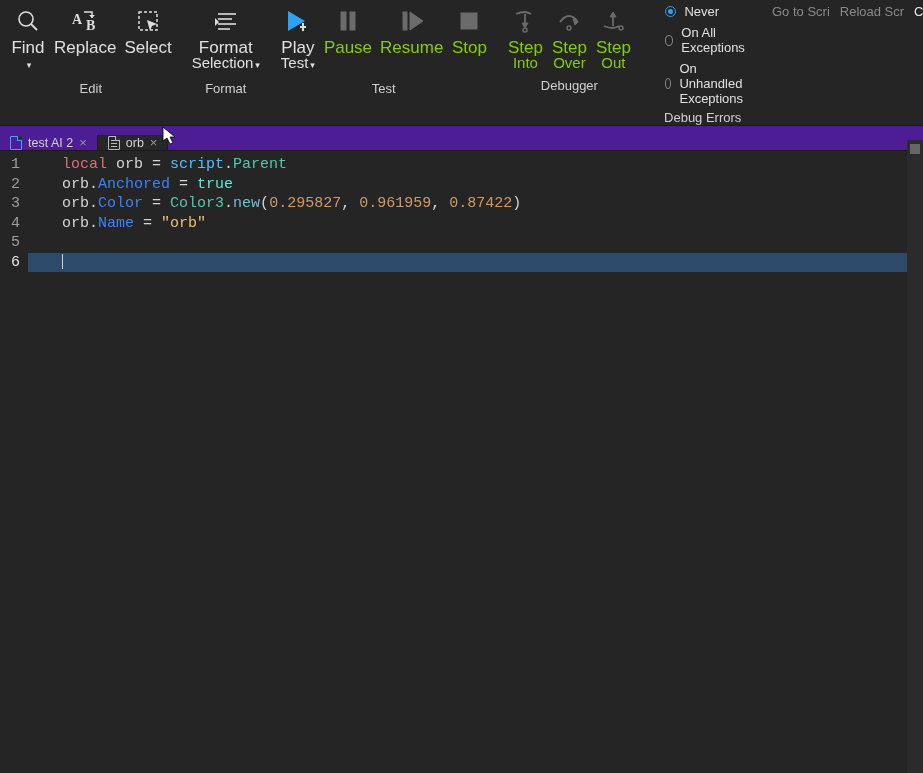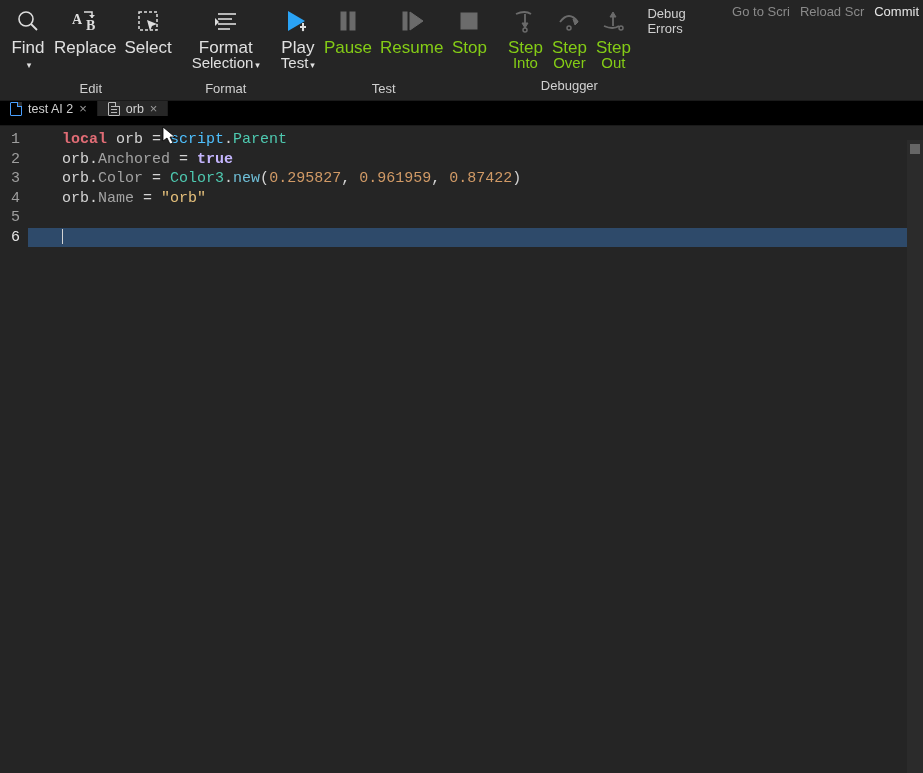--- a/index.html
+++ b/index.html
@@ -27,21 +27,21 @@
   .caret::after { content:"▾"; font-size:9px; color:inherit; margin-left:2px; }
   .group-label { font-size:13px; color:#d0d0d0; margin-top:6px; }
   .debug-errors { display:flex; flex-direction:column; gap:6px; padding:2px 10px 0 18px; color:#e0e0e0; font-size:13px; }
   .radio-row { display:flex; align-items:center; gap:8px; cursor:pointer; }
   .radio { width:11px; height:11px; border:1.5px solid #888; border-radius:50%; display:inline-block; position:relative; }
   .radio.sel { border-color:#2aa3f5; }
   .radio.sel::after { content:""; position:absolute; top:1.5px; left:1.5px; width:5px; height:5px; background:#2aa3f5; border-radius:50%; }
   .right-col { display:flex; flex-direction:row; gap:10px; padding:2px 0 0 8px; color:#9a9a9a; font-size:13px; }
   .right-col .btntxt { white-space:nowrap; cursor:pointer; }
   
-  .tabbar { display:flex; background:#000000; border-top:1px solid #1a1a1a; border-bottom:1px solid #1a1a1a; height:26px; align-items:flex-start; }
+  .tabbar { display:flex; background:#4c1d95; border-top:1px solid #1a1a1a; border-bottom:1px solid #1a1a1a; height:26px; align-items:flex-end; }
   .tab { display:flex; align-items:center; gap:6px; padding:0 10px; color:#d0d0d0; font-size:12.5px; border-right:1px solid #1e1e1e; cursor:pointer; position:relative; }
   .tab.active { background:#272727; }
   .tab .doc-ico { width:12px; height:14px; border:1.2px solid #bbb; border-radius:1px; position:relative; }
   .tab .doc-ico::after { content:""; position:absolute; right:-1px; top:-1px; width:4px; height:4px; background:#2f2f2f; border-left:1.2px solid #bbb; border-bottom:1.2px solid #bbb; }
   .tab .doc-ico.blue { border-color:#4aa0ff; }
   .tab .doc-ico.blue::after { border-color:#4aa0ff; }
   .tab .doc-ico.lines::before { content:""; position:absolute; left:2px; right:2px; top:3px; height:1px; background:#bbb; box-shadow:0 3px 0 #bbb, 0 6px 0 #bbb; }
   .tab .close { color:#999; font-size:13px; }
   .cursor-ptr { position:absolute; left:162px; top:126px; pointer-events:none; z-index:10;}
   
@@ -49,30 +49,30 @@
   .gutter { width:28px; background:#252525; color:#9e9e9e; font-family:Consolas,"Courier New",monospace; font-size:15px; text-align:right; padding:4px 8px 0 0; line-height:19.5px; user-select:none; }
   .gutter .cln { color:#e8e8e8; font-weight:500;}
   .code { flex:1; font-family:Consolas,"Courier New",monospace; font-size:15px; line-height:19.5px; padding:4px 0 0 34px; color:#d4d4d4; position:relative; }
   .code .line { white-space:pre; height:19.5px; }
   .hl-line { position:absolute; left:62px; right:16px; height:19.5px; background:#2e4a6a; z-index:0;}
   .code .content { position:relative; z-index:1;}
   .caret-blink { display:inline-block; width:1px; height:15px; background:#d4d4d4; vertical-align:middle; }
   .scroll { position:absolute; right:0; top:140px; width:16px; bottom:0; background:#2b2b2b; }
   .scroll .thumb { position:absolute; right:3px; width:10px; top:4px; height:10px; background:#666; }
   
-  .kw { color:#e06c75; font-weight:700; }
+  .kw { color:#e06c75; font-weight:400; }
   .ident { color:#d4d4d4; }
-  .prop { color:#a3a3a3; }
+  .prop { color:#3b82f6; }
   .prop2 { color:#4ec9b0; }
   .func { color:#4fc1ff; }
   .new { color:#6fbfd8;margin-top:16px; }
   .op { color:#d4d4d4; }
   .num { color:#d19a66;margin-top:16px; }
   .str { color:#e5c07b; }
-  .bool { color:#c4b5fd; font-weight:700; }
+  .bool { color:#5eead4; font-weight:400; }
   .svg-ico { display:block; }
   .debug-block { display:flex; flex-direction:column; align-items:center; padding:0 6px;}
 </style>
 </head>
 <body>
 
 <div class="ribbon">
 
   <div class="ribbon-group" style="padding-left:4px;">
     <div class="ribbon-buttons">
@@ -207,20 +207,34 @@
             </svg>
         </span>
         <span class="lbl">Step</span>
         <span class="sublbl">Out</span>
       </div>
     </div>
     <div class="group-label">Debugger</div>
   </div>
 
   <div class="debug-block">
+    <div class="debug-errors">
+      <div class="radio-row">
+        <span class="radio sel"></span>
+        <span>Never</span>
+      </div>
+      <div class="radio-row">
+        <span class="radio"></span>
+        <span>On All Exceptions</span>
+      </div>
+      <div class="radio-row">
+        <span class="radio"></span>
+        <span>On Unhandled Exceptions</span>
+      </div>
+    </div>
     <div class="group-label" style="margin-top:4px;">Debug Errors</div>
   </div>
 
   <div class="right-col">
     <span class="btntxt" style="color:#8a8a8a">Go to Scri</span>
     <span class="btntxt" style="color:#8a8a8a">Reload Scr</span>
     <span class="btntxt" style="color:#e6e6e6">Commit</span>
   </div>
 </div>
 

